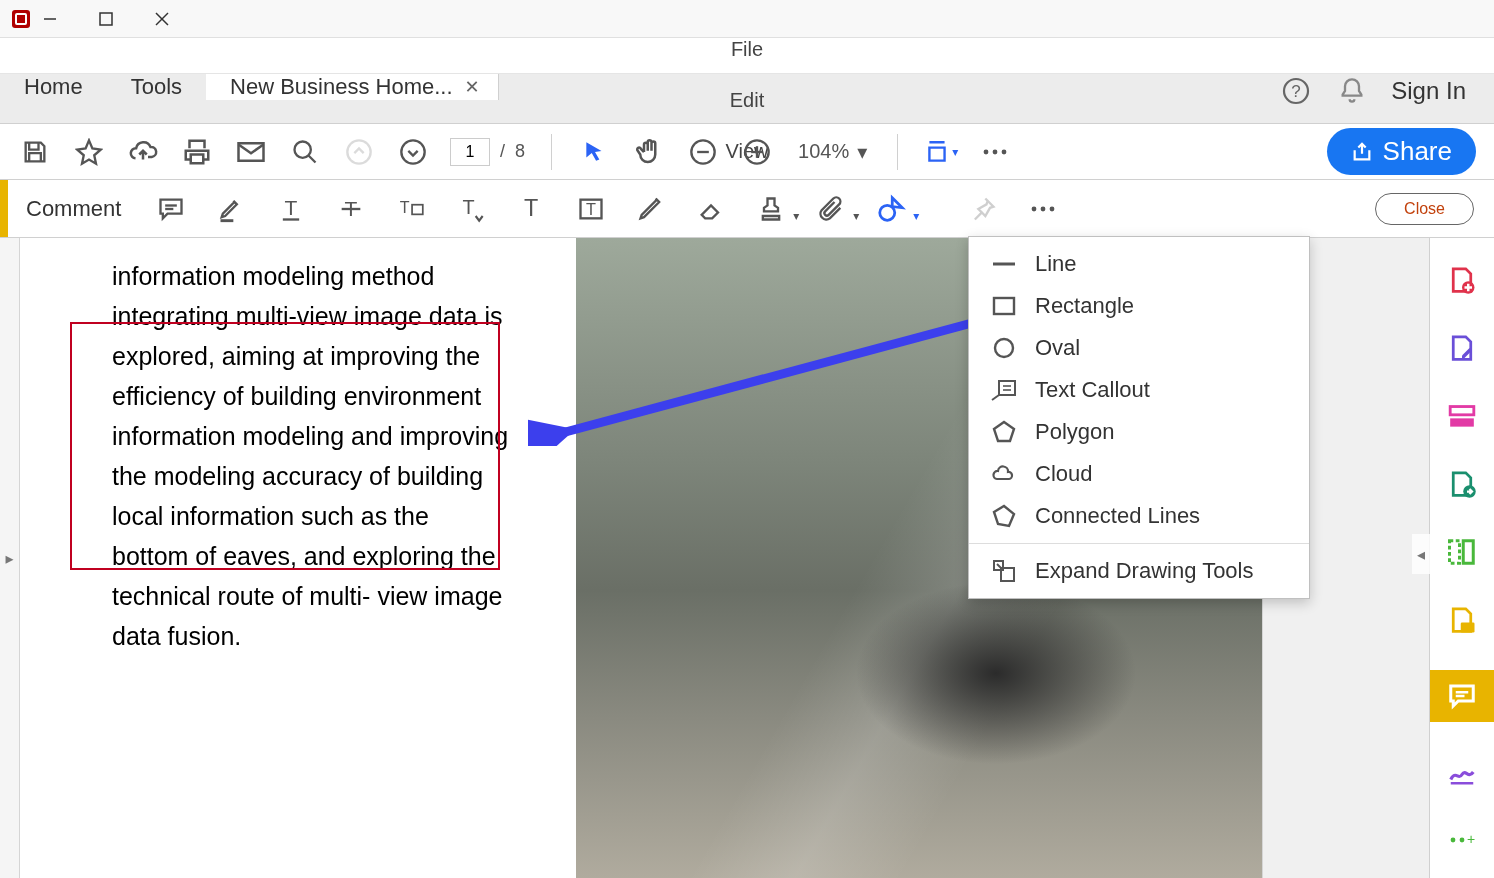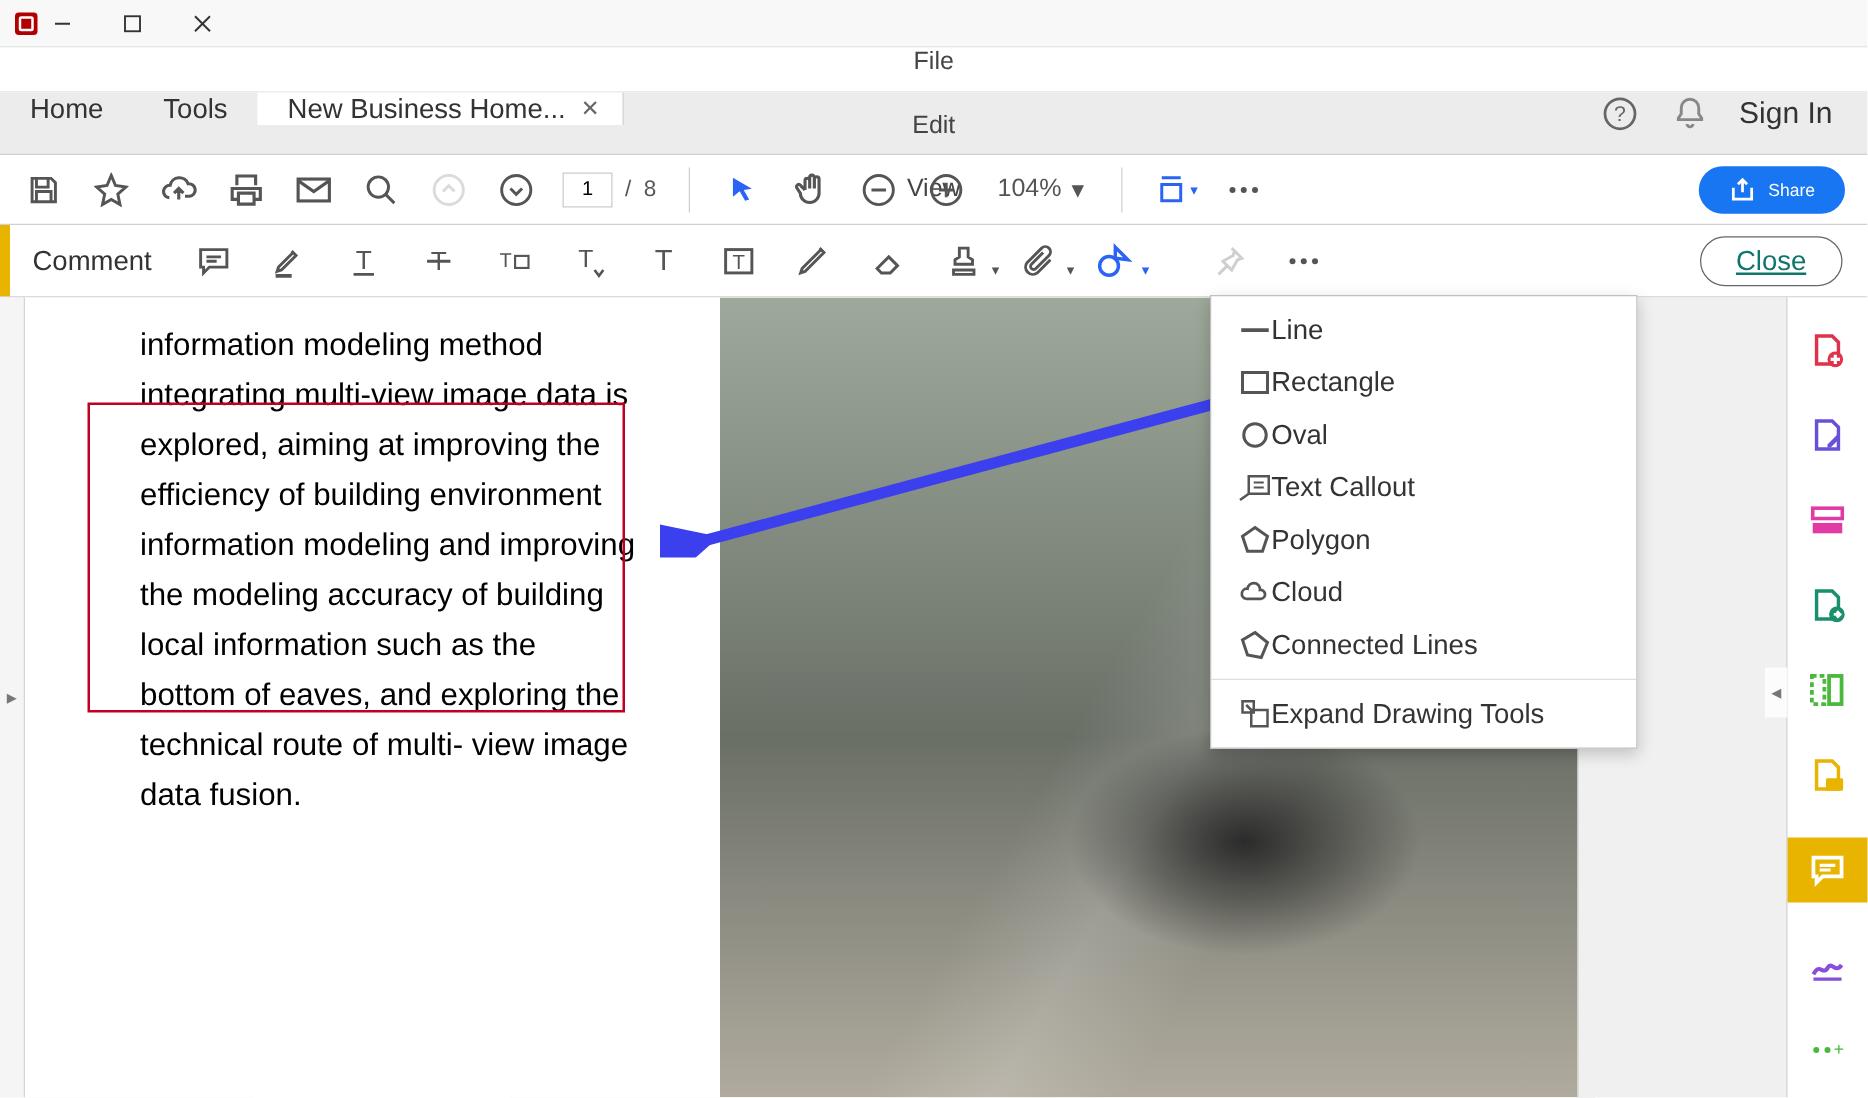--- a/index.html
+++ b/index.html
@@ -28,50 +28,50 @@
 .tabbar .signin { font-size: 24px; color: #333; cursor: pointer; }
 
 
 .maintoolbar { height: 56px; display: flex; align-items: center; padding: 0 18px; gap: 20px; border-bottom: 1px solid #d0d0d0; background: #fff; }
 .maintoolbar .sep { width: 1px; height: 36px; background: #d0d0d0; margin: 0 6px; }
 .tool-icon { width: 34px; height: 34px; display: flex; align-items: center; justify-content: center; color: #555; cursor: pointer; }
 .tool-icon.blue { color: #2b63f5; }
 .page-nums { display: flex; align-items: center; gap: 10px; font-size: 18px; color: #555; }
 .page-nums input { width: 40px; text-align: center; border: 1px solid #ccc; height: 28px; font-size: 16px; }
 .zoom-select { display: flex; align-items: center; gap: 8px; font-size: 20px; color: #555; cursor: pointer; padding: 0 4px; }
-.share-btn { margin-left: auto; background: #1876f2; color: #fff; border-radius: 24px; padding: 8px 24px; display: flex; align-items: center; gap: 10px; font-size: 14px; cursor: pointer; }
+.share-btn { margin-left: auto; background: #1876f2; color: #fff; border-radius: 24px; padding: 8px 24px; display: flex; align-items: center; gap: 10px; font-size: 26px; cursor: pointer; }
 
 
 .comment-toolbar { height: 58px; display: flex; align-items: center; padding: 0 20px; gap: 24px; border-bottom: 1px solid #d0d0d0; background: #fff; position: relative; }
 .comment-toolbar::before { content: ""; position: absolute; left: 0; top: 0; bottom: 0; width: 8px; background: #e8b400; }
 .comment-label { font-size: 22px; color: #333; margin-right: 8px; margin-left: 6px; }
 .ctool { width: 36px; height: 36px; display: flex; align-items: center; justify-content: center; color: #555; cursor: pointer; position: relative; }
 .ctool .caret-small { position: absolute; right: -10px; bottom: 4px; font-size: 12px; color: #555; }
 .ctool-active svg { stroke: #2b63f5; }
-.close-btn { margin-left: auto; border: 1.5px solid #666; border-radius: 24px; padding: 6px 28px; font-size: 22px; color: #0f766e; cursor: pointer; background: #fff; text-decoration: underline; }
+.close-btn { margin-left: auto; border: 1.5px solid #666; border-radius: 24px; padding: 6px 28px; font-size: 16px; color: #c2410c; cursor: pointer; background: #fff; }
 .pin-icon { opacity: 0.4; }
 
 
 .docarea { position: absolute; top: 238px; left: 0; right: 65px; bottom: 0; background: #f0f0f0; display: flex; }
 .left-panel-handle { width: 20px; background: #f5f5f5; border-right: 1px solid #d5d5d5; display: flex; align-items: center; justify-content: center; cursor: pointer; color: #777; }
 .page { flex: 0 0 1260px; background: #fff; position: relative; overflow: hidden; }
 .doc-text { position: absolute; top: 18px; left: 92px; width: 400px; font-size: 25px; line-height: 1.6; color: #000; }
 .red-box { position: absolute; top: 84px; left: 50px; width: 430px; height: 248px; border: 2px solid #c00020; }
 .photo { position: absolute; top: 0; left: 556px; width: 700px; height: 640px; background: linear-gradient(180deg, #9ea99b 0%, #7d857a 35%, #6a6f66 55%, #8a8a80 75%, #b0ab9e 100%); }
 .photo::after { content:""; position: absolute; inset: 0; background: radial-gradient(ellipse 200px 130px at 60% 68%, #2b2b2b 0%, transparent 70%), linear-gradient(120deg, transparent 45%, rgba(255,255,255,0.15) 55%, transparent 65%); }
 .arrow-annot { position: absolute; top: 68px; left: 508px; width: 480px; height: 140px; }
 
 
 .scrollbar { position: absolute; right: 0; top: 0; bottom: 0; width: 18px; background: #f0f0f0; border-left: 1px solid #d5d5d5; }
 .scrollbar .track-arrow { height: 18px; display: flex; align-items: center; justify-content: center; color: #777; font-size: 11px; }
 .scrollbar .thumb { position: absolute; top: 48px; left: 3px; right: 3px; height: 40px; background: #c7c7c7; border-radius: 2px; }
 
 
 .shapes-menu { position: absolute; top: 236px; left: 968px; width: 342px; background: #fff; border: 1px solid #c0c0c0; box-shadow: 0 4px 12px rgba(0,0,0,0.2); z-index: 50; padding: 6px 0; }
-.shapes-menu .mitem { display: flex; align-items: center; padding: 8px 22px; font-size: 22px; color: #333; cursor: pointer; }
+.shapes-menu .mitem { display: flex; align-items: center; gap: 18px; padding: 8px 22px; font-size: 22px; color: #333; cursor: pointer; }
 .shapes-menu .micon { width: 26px; height: 26px; display: flex; align-items: center; justify-content: center; color: #555; }
 .shapes-menu .divider { height: 1px; background: #ddd; margin: 6px 0; }
 
 
 .right-sidebar { position: absolute; top: 238px; right: 0; bottom: 0; width: 65px; background: #fff; border-left: 1px solid #d0d0d0; display: flex; flex-direction: column; align-items: center; padding-top: 24px; gap: 32px; }
 .right-sidebar .ricon { width: 36px; height: 36px; display: flex; align-items: center; justify-content: center; cursor: pointer; }
 .right-sidebar .ricon.active { background: #e8b400; width: 65px; height: 52px; }
 .right-sidebar .collapse-handle { position: absolute; left: -18px; top: 296px; width: 18px; height: 40px; display: flex; align-items: center; justify-content: center; background: rgba(255,255,255,0.8); cursor: pointer; color: #777; }
 
 svg { display: block; }

